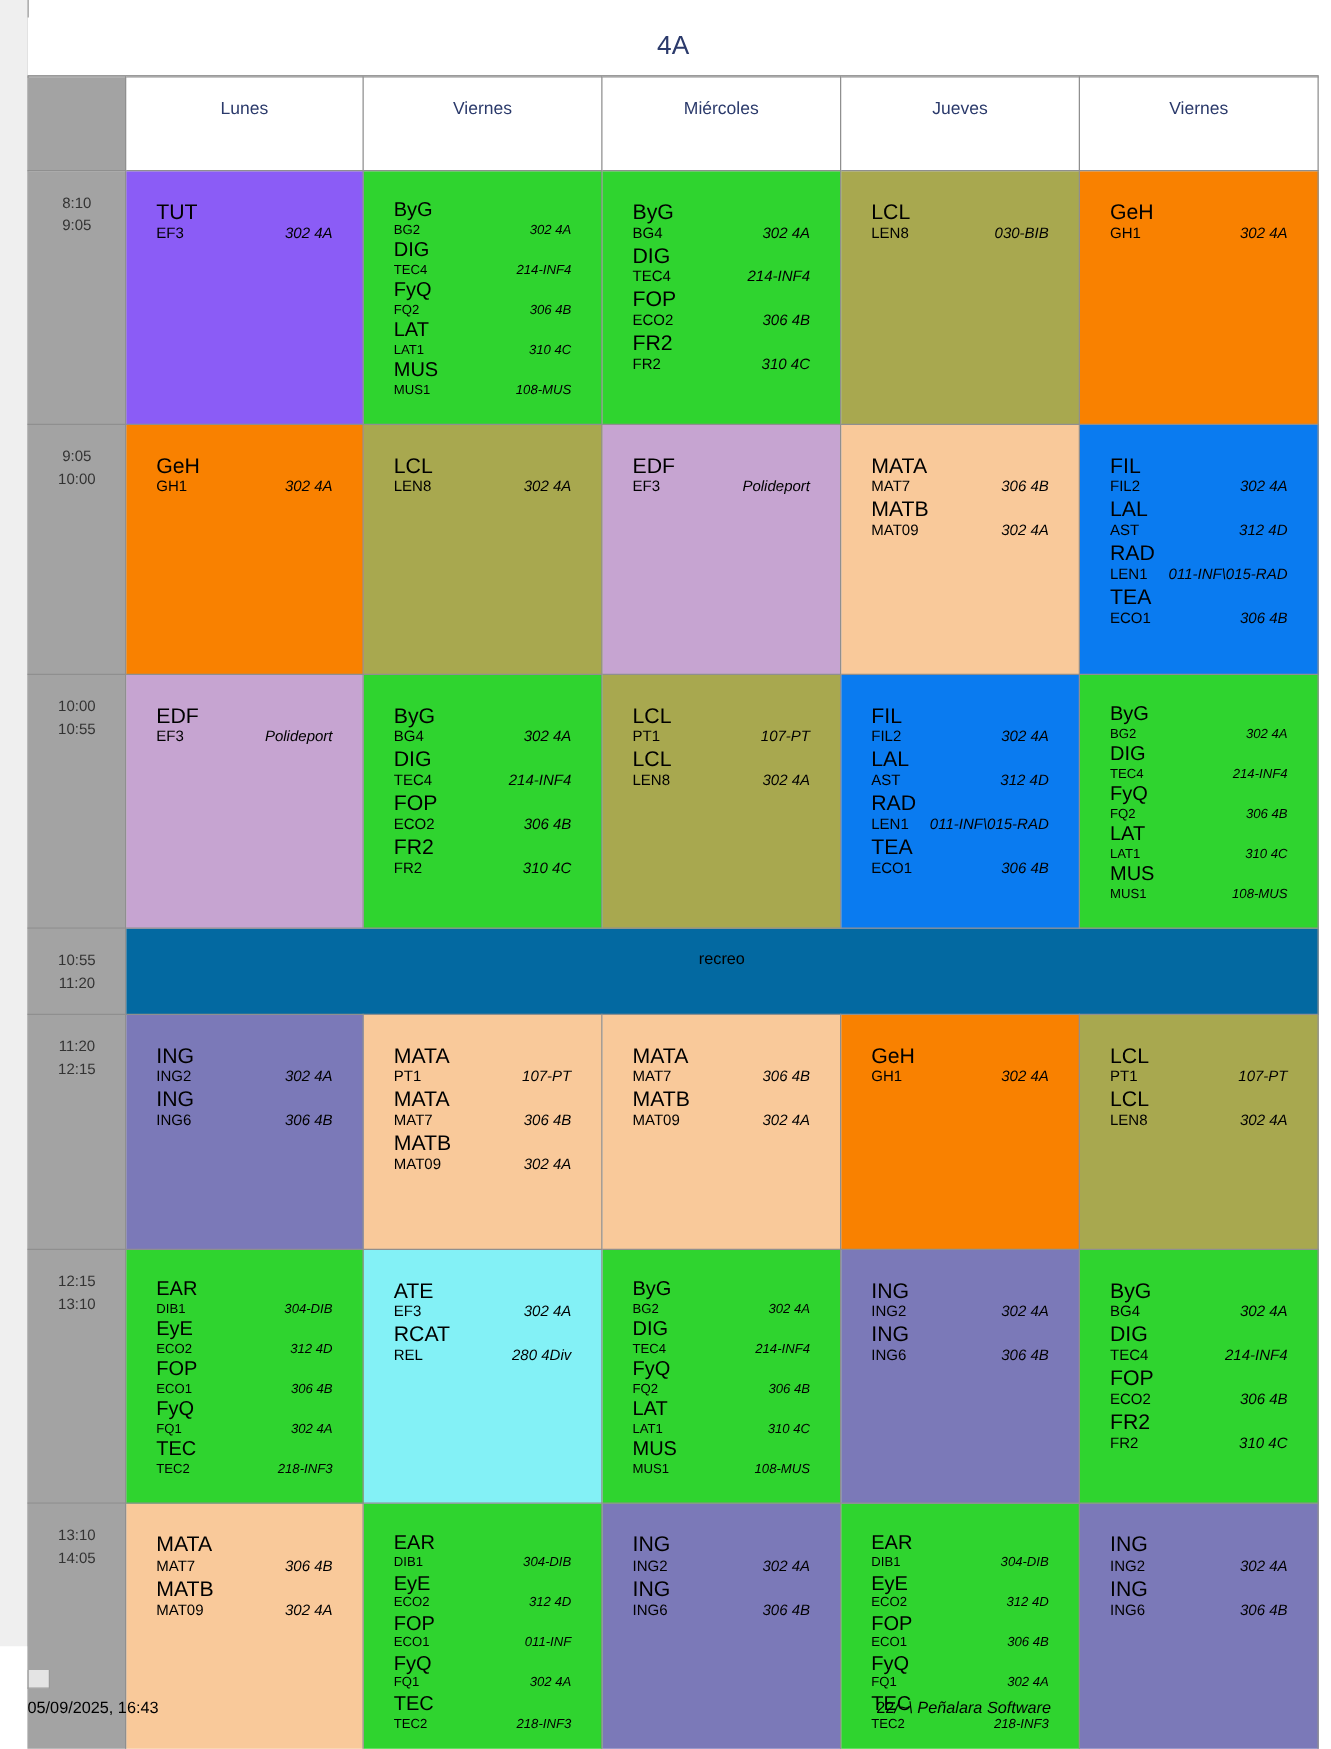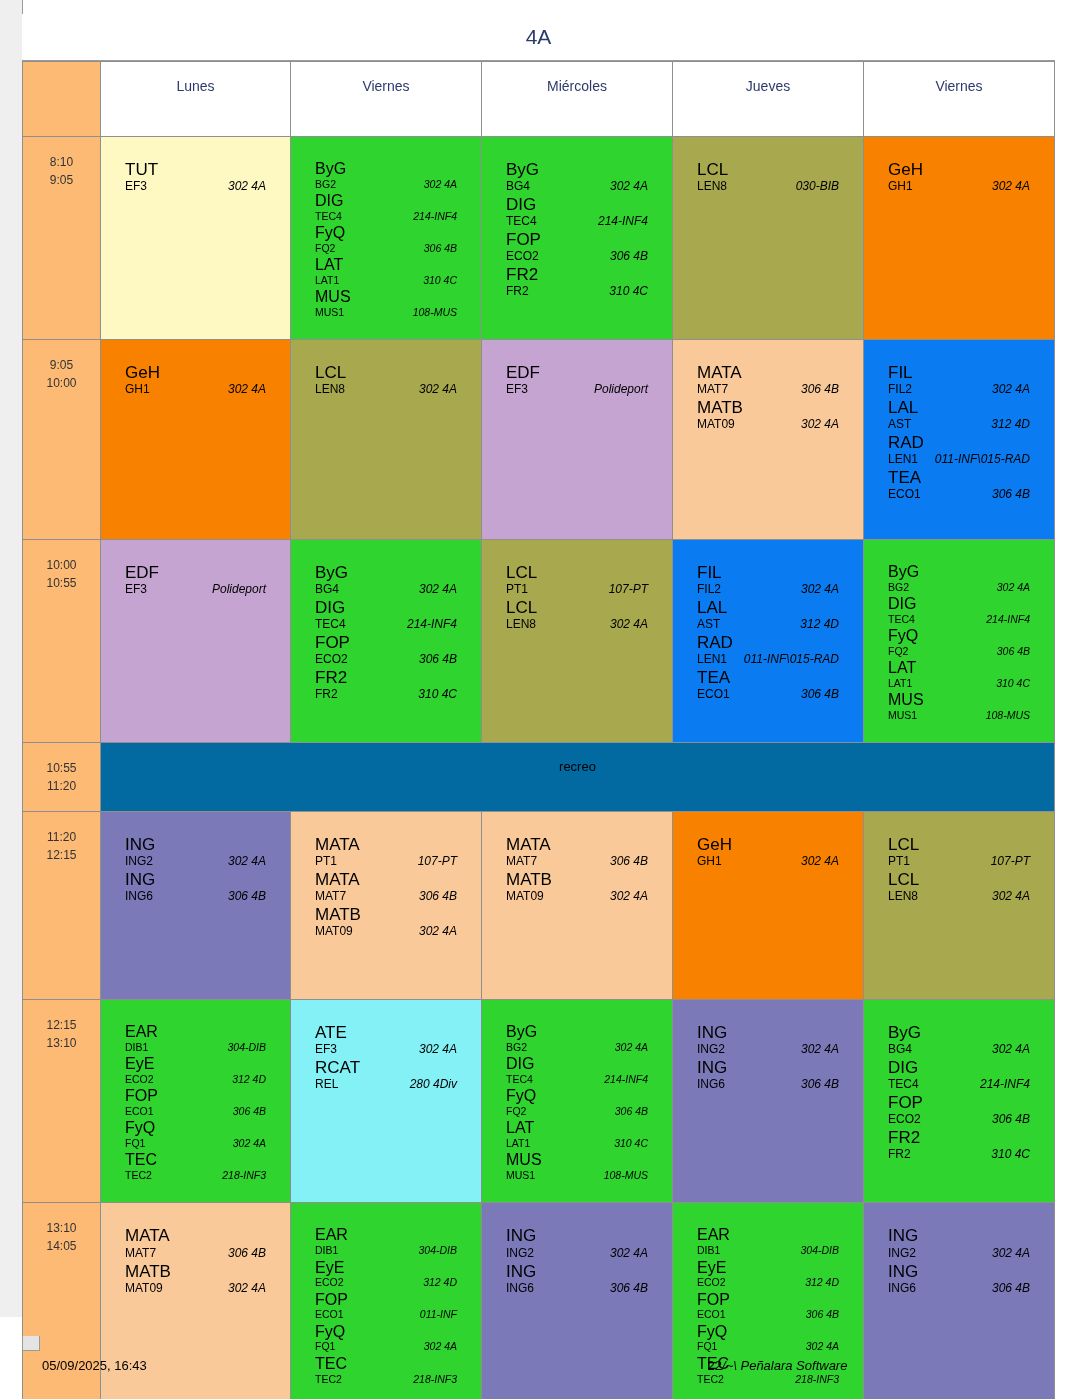--- a/index.html
+++ b/index.html
@@ -57,21 +57,21 @@
     height: 42px;
     font-weight: normal;
     font-size: 14px;
     color: #2b3a6b;
     text-align: center;
     vertical-align: middle;
     background: #fff;
   }
   td.timecell, th.corner {
     width: 78px;
-    background: #fdba74;
+    background: #a3a3a3;
     text-align: center;
     vertical-align: middle;
     font-size: 12px;
     color: #333;
     line-height: 1.5;
   }
   .cell {
     position: relative;
     width: 100%;
     height: 100%;
@@ -114,21 +114,21 @@
   .footer {
     position: absolute;
     left: 22px;
     right: 8px;
     top: 1358px;
     display: flex;
     align-items: center;
     font-size: 13px;
     color: #000;
   }
-  .footer .f-left { width: 33%; text-align: left; padding-left: 20px; }
+  .footer .f-left { width: 33%; text-align: left; }
   .footer .f-center { width: 34%; text-align: right; }
   .footer .f-right { width: 33%; text-align: left; font-style: italic; }
   .corner-notch {
     position: absolute;
     left: 22px;
     top: 1336px;
     width: 16px;
     height: 14px;
     background: #e4e4e4;
     border: 1px solid #9a9a9a;
@@ -162,21 +162,21 @@
         <th class="dayhead">Jueves</th>
         <th class="dayhead">Viernes</th>
       </tr>
     </thead>
     <tbody id="tbody">
         <tr style="height: 185px;">
           <td class="timecell">
             <div>8:10</div>
             <div>9:05</div>
           </td>
-          <td style="background: #fef9c3;">
+          <td style="background: #8b5cf6;">
             <div class="cell vcenter big">
               <div class="subj">TUT</div>
               <div class="subrow">
                 <span class="code">EF3</span>
                 <span class="room">302 4A</span>
               </div>
             </div>
           </td>
           <td style="background: rgb(47, 212, 47);">
             <div class="cell">

